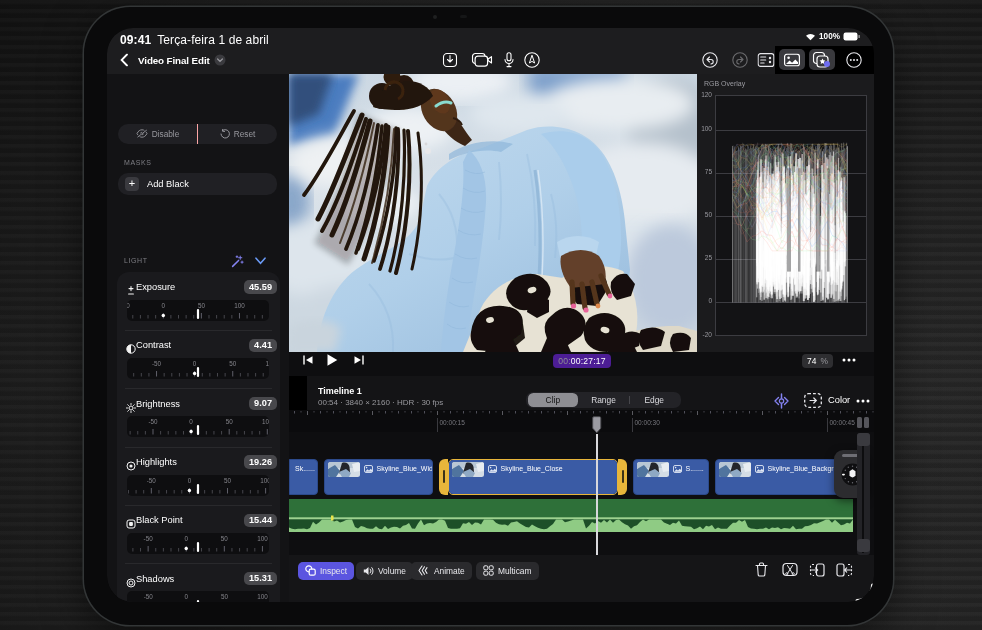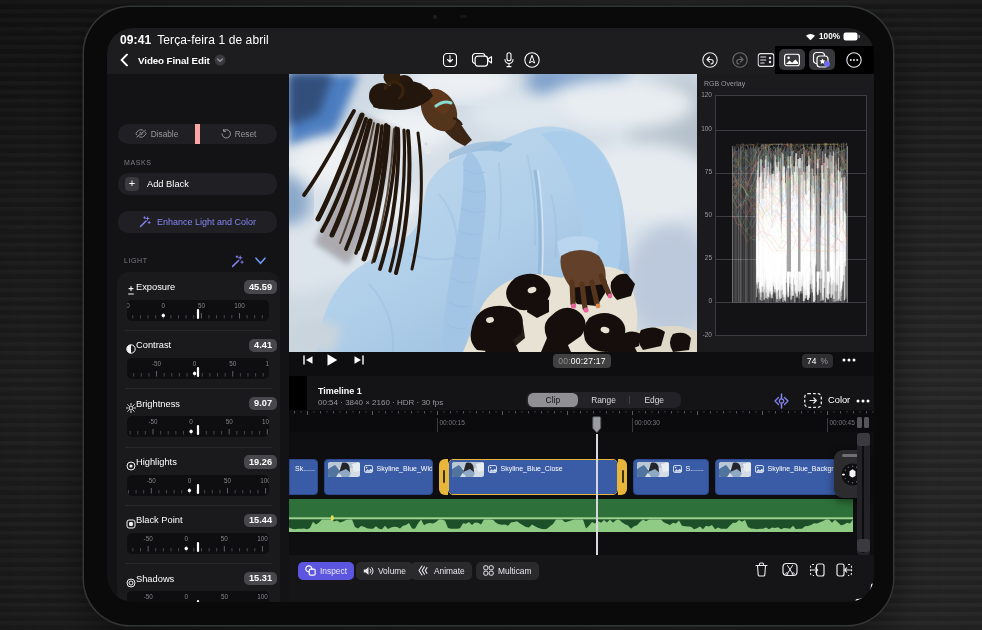--- a/index.html
+++ b/index.html
@@ -24,21 +24,21 @@
 .tbico { position:absolute; top:50%; transform:translate(-50%,-50%); display:flex; align-items:center; justify-content:center; }
 .tbbg { position:absolute; top:3px; width:26px; height:21px; background:#39393d; border-radius:5px; }
 #vfe { position:absolute; left:31px; top:8.5px; font-size:9.8px; font-weight:700; color:#fff; letter-spacing:-0.1px; }
 
 #lpanel { left:0; top:45.5px; width:182px; height:528.5px; background:#131315; }
 #lphead { position:absolute; left:0; top:0; width:182px; height:28px; background:#0c0c0e; border-bottom:1px solid #242427; }
 #lphead .t { position:absolute; left:0; right:0; top:7px; text-align:center; font-size:10px; font-weight:700; color:#fff; }
 .pillbtn { position:absolute; background:#202024; border-radius:10px; }
 #disres { left:11px; top:50px; width:159px; height:20px; display:flex; }
 #disres .half { flex:1; display:flex; align-items:center; justify-content:center; gap:4px; color:#98989e; font-size:8.3px; }
-#disres .half:first-child { border-right:5px solid #fca5a5; }
+#disres .half:first-child { border-right:1px solid #fca5a5; }
 .seclabel { position:absolute; left:17px; color:#7e7e84; font-size:7px; letter-spacing:0.6px; font-weight:500; }
 #addmask { left:11px; top:99.5px; width:159px; height:22px; display:flex; align-items:center; }
 #addmask .plus { margin-left:7px; width:14px; height:14px; background:#3a3a3f; border-radius:4px; color:#fff; font-size:11px; line-height:13px; text-align:center; }
 #addmask .t { margin-left:8px; color:#fff; font-size:9.3px; }
 #enhance { left:11px; top:137.5px; width:159px; height:21.5px; display:flex; align-items:center; justify-content:center; gap:6px; color:#8583f2; font-size:9px; }
 #lightrow { position:absolute; left:0; top:180px; width:182px; height:14px; }
 #scard { position:absolute; left:10px; top:198.5px; width:163px; height:375.5px; background:#1a1a1d; border-radius:12px 12px 0 0; }
 .srow { position:absolute; left:8px; width:152px; height:14px; display:flex; align-items:center; }
 .sic { width:10px; height:10px; margin-left:1px; opacity:0.95; }
 .slab { color:#fff; font-size:9.3px; }
@@ -48,21 +48,21 @@
 
 #viewer { left:182px; top:45.5px; width:408px; height:278px; background:#000; overflow:hidden; }
 
 #scope { left:590px; top:45.5px; width:177px; height:278px; background:#1b1b1d; }
 #scope .title { position:absolute; left:7px; top:6px; font-size:7px; color:#9a9aa0; }
 #scopebox { position:absolute; left:18px; top:21.5px; width:152px; height:241px; background:#131315; border:1px solid #3c3c41; }
 .gline { position:absolute; left:0; width:100%; height:1px; background:#3c3c41; }
 .glab { position:absolute; left:-3px; width:18px; font-size:6.5px; color:#9a9aa0; text-align:right; }
 
 #transport { left:182px; top:323.5px; width:585px; height:24px; background:#0e0e10; }
-#timecode { position:absolute; left:264px; top:2px; width:58px; height:14px; background:#404040; border-radius:4px;
+#timecode { position:absolute; left:264px; top:2px; width:58px; height:14px; background:#4c1d95; border-radius:4px;
   font-size:8.6px; color:#fff; text-align:center; line-height:14px; letter-spacing:0.2px; }
 #timecode .dim { color:#8e8e93; }
 #pct { position:absolute; left:513px; top:2px; width:31px; height:14px; background:#2e2e31; border-radius:4px; font-size:8.4px; display:flex; align-items:center; justify-content:space-between; padding:0 5px; }
 #pct span { color:#98989d; }
 
 #tlhead { left:200px; top:347.5px; width:585px; height:34.5px; background:#141416; }
 #tlhead .t1 { position:absolute; left:11px; top:10px; font-size:9px; font-weight:700; color:#fff; }
 #tlhead .t2 { position:absolute; left:11px; top:22px; font-size:8px; color:#98989d; }
 #seg { position:absolute; left:219px; top:16px; width:155px; height:16.5px; background:#232327; border-radius:7px; display:flex; padding:1.5px; }
 #seg .s { flex:1; display:flex; align-items:center; justify-content:center; font-size:8.4px; color:#dcdce0; position:relative; }
@@ -191,27 +191,20 @@
               <path d="M2.8 0l-0.4 2.1 2.1 0.4" fill="none" stroke="#98989e" stroke-width="1" stroke-linecap="round" stroke-linejoin="round"></path>
             </svg>
         <span>Reset</span>
           </div>
     </div>
     <div class="seclabel" style="top:85px">MASKS</div>
     <div class="pillbtn" id="addmask">
           <div class="plus">+</div>
           <div class="t">Add Black</div>
         </div>
-    <div class="pillbtn" id="enhance">
-      <svg width="12" height="12" viewBox="0 0 12 12">
-            <path d="M1.5 10.5L7 5" stroke="#8583f2" stroke-width="1.4" stroke-linecap="round"></path>
-            <path d="M8.5 1v3M7 2.5h3M10.2 5.6v2M9.2 6.6h2M5.5 0.8v1.6M4.7 1.6h1.6" stroke="#8583f2" stroke-width="0.9" stroke-linecap="round"></path>
-          </svg>
-      <span>Enhance Light and Color</span>
-    </div>
     <div id="lightrow">
       <span class="seclabel" style="top:3px">LIGHT</span>
       <svg style="position:absolute;left:124px;top:1px" width="13" height="13" viewBox="0 0 12 12">
             <path d="M1.5 10.5L7 5" stroke="#8583f2" stroke-width="1.4" stroke-linecap="round"></path>
             <path d="M8.5 1v3M7 2.5h3M10.2 5.6v2M9.2 6.6h2M5.5 0.8v1.6M4.7 1.6h1.6" stroke="#8583f2" stroke-width="0.9" stroke-linecap="round"></path>
           </svg>
       <svg style="position:absolute;left:148px;top:3px" width="11" height="8" viewBox="0 0 11 8">
             <path d="M1 1.2l4.5 5 4.5-5" stroke="#6a9af5" stroke-width="1.6" fill="none" stroke-linecap="round"></path>
           </svg>
     </div>

